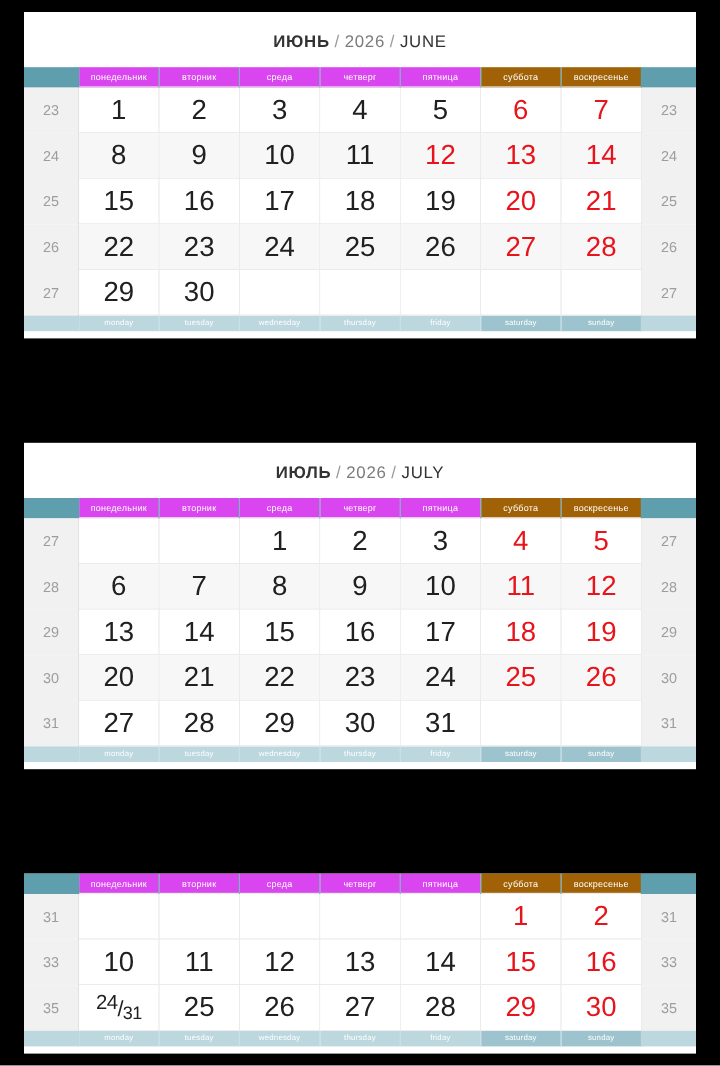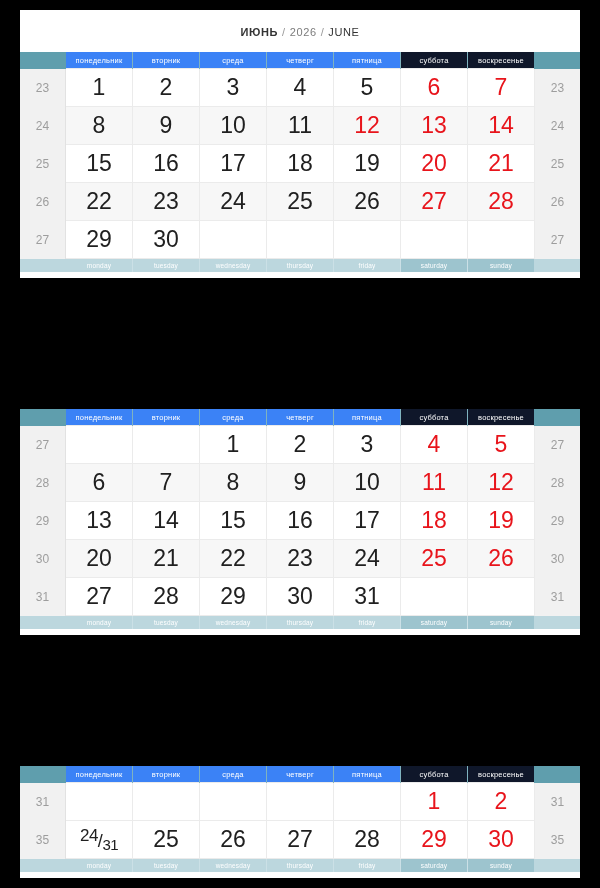--- a/index.html
+++ b/index.html
@@ -27,21 +27,21 @@
   .block {
     background: #ffffff;
     width: 560px;
     box-sizing: border-box;
     padding: 0;
     display: flex;
     flex-direction: column;
   }
   .block-title {
     text-align: center;
-    font-size: 11px;
+    font-size: 14px;
     letter-spacing: 0.6px;
     color: #2b2b2b;
     padding: 16px 0 14px 0;
     white-space: nowrap;
   }
   .block-title .mon-ru {
     font-weight: bold;
     color: #333333;
   }
   .block-title .sep {
@@ -91,32 +91,32 @@
   .wk.hdr.right { border-left: 1px solid #5f9ead; border-right: none;}
   .wk.ftr {
     background: #bcd7de;
     height: 13px;
     border-right: 1px solid #bcd7de;
   }
   .wk.ftr.right { border-left: 1px solid #bcd7de; border-right: none; }
 
   
   th.dh {
-    background: #3b82f6;
+    background: #d946ef;
     color: #ffffff;
     font-size: 7.5px;
     font-weight: normal;
     letter-spacing: 0.2px;
     height: 16px;
     text-align: center;
     vertical-align: middle;
     border-left: 1px solid #7fb3bf;
   }
   th.dh.we {
-    background: #0f172a;
+    background: #a16207;
     margin-left: 38px;
   }
   
   td.df {
     background: #bcd7de;
     color: #ffffff;
     font-size: 6.5px;
     letter-spacing: 0.2px;
     height: 13px;
     text-align: center;
@@ -245,20 +245,23 @@
             <td class="df we">saturday</td>
             <td class="df we">sunday</td>
             <td class="wk ftr right"></td>
           </tr>
         </tbody>
       </table>
     <div class="spacer-bottom"></div>
   </div>
 
   <div class="block">
+    <div class="block-title">
+      <span class="mon-ru">ИЮЛЬ</span><span class="sep">/</span><span class="yr">2026</span><span class="sep">/</span><span class="mon-en">JULY</span>
+    </div>
     <table class="cal">
         <tbody>
           <tr>
             <th class="wk hdr"></th>
             <th class="dh">понедельник</th>
             <th class="dh">вторник</th>
             <th class="dh">среда</th>
             <th class="dh">четверг</th>
             <th class="dh">пятница</th>
             <th class="dh we">суббота</th>
@@ -355,20 +358,31 @@
             <td class="day empty"></td>
             <td class="day empty"></td>
             <td class="day empty"></td>
             <td class="day empty"></td>
             <td class="day empty"></td>
             <td class="day red">1</td>
             <td class="day red">2</td>
             <td class="wk right">31</td>
           </tr>
           <tr>
+            <td class="wk">33</td>
+            <td class="day">10</td>
+            <td class="day">11</td>
+            <td class="day">12</td>
+            <td class="day">13</td>
+            <td class="day">14</td>
+            <td class="day red">15</td>
+            <td class="day red">16</td>
+            <td class="wk right">33</td>
+          </tr>
+          <tr>
             <td class="wk">35</td>
             <td class="day"><span class="combo"><span class="small-top">24</span><span class="slash">/</span><span class="small-bot">31</span></span></td>
             <td class="day">25</td>
             <td class="day">26</td>
             <td class="day">27</td>
             <td class="day">28</td>
             <td class="day red">29</td>
             <td class="day red">30</td>
             <td class="wk right">35</td>
           </tr>

